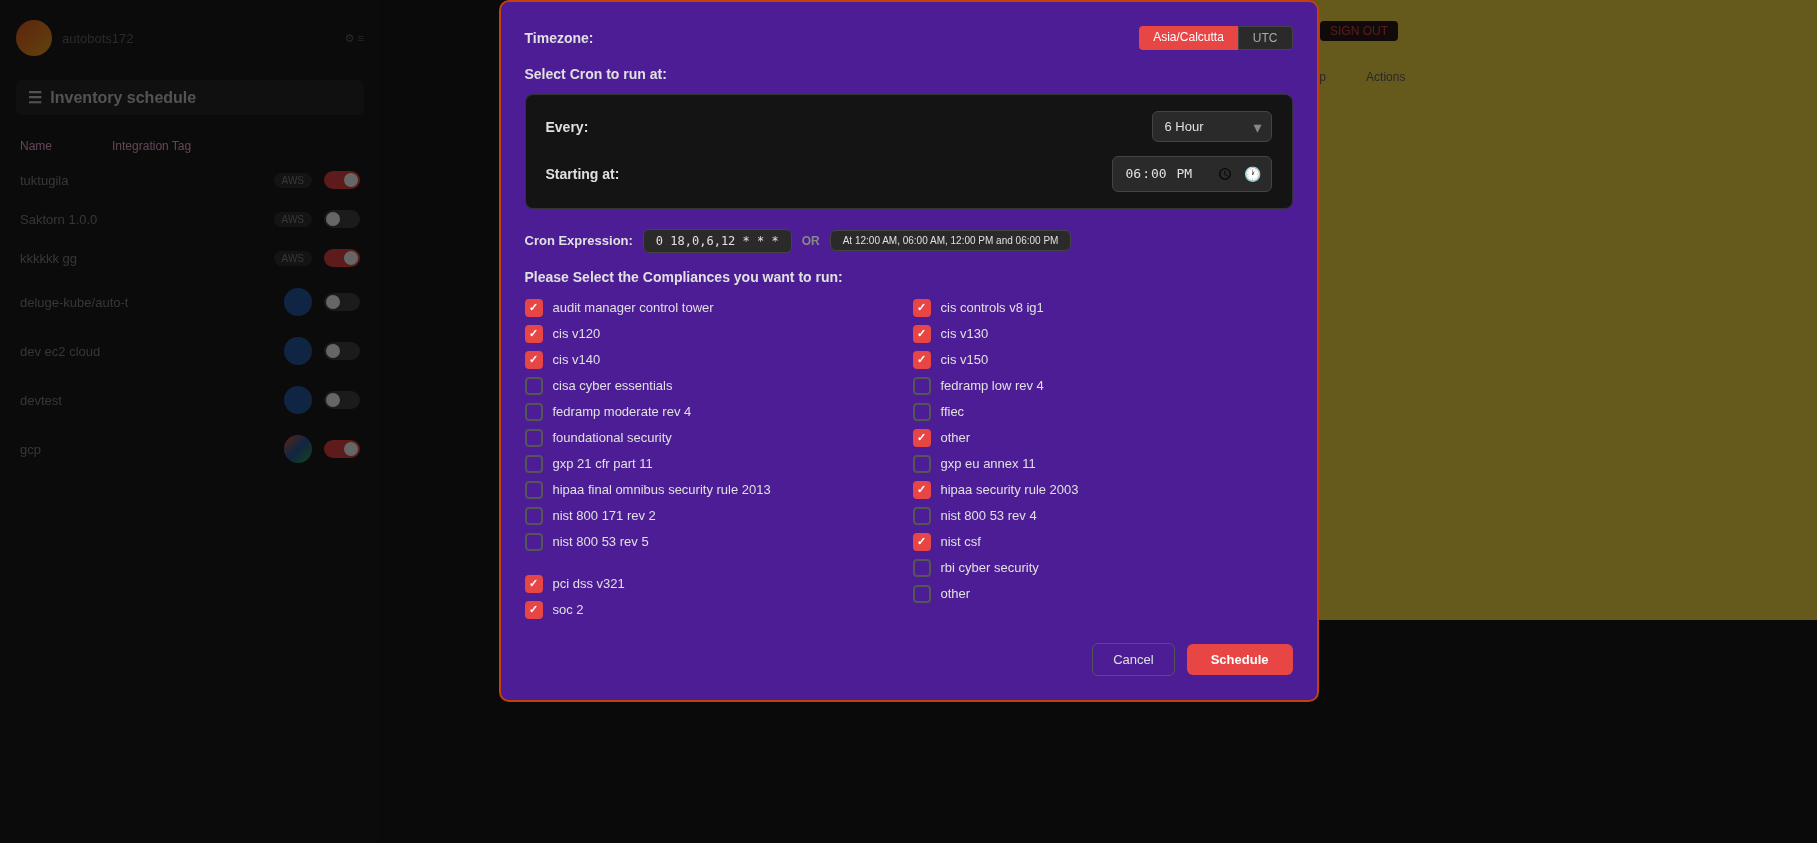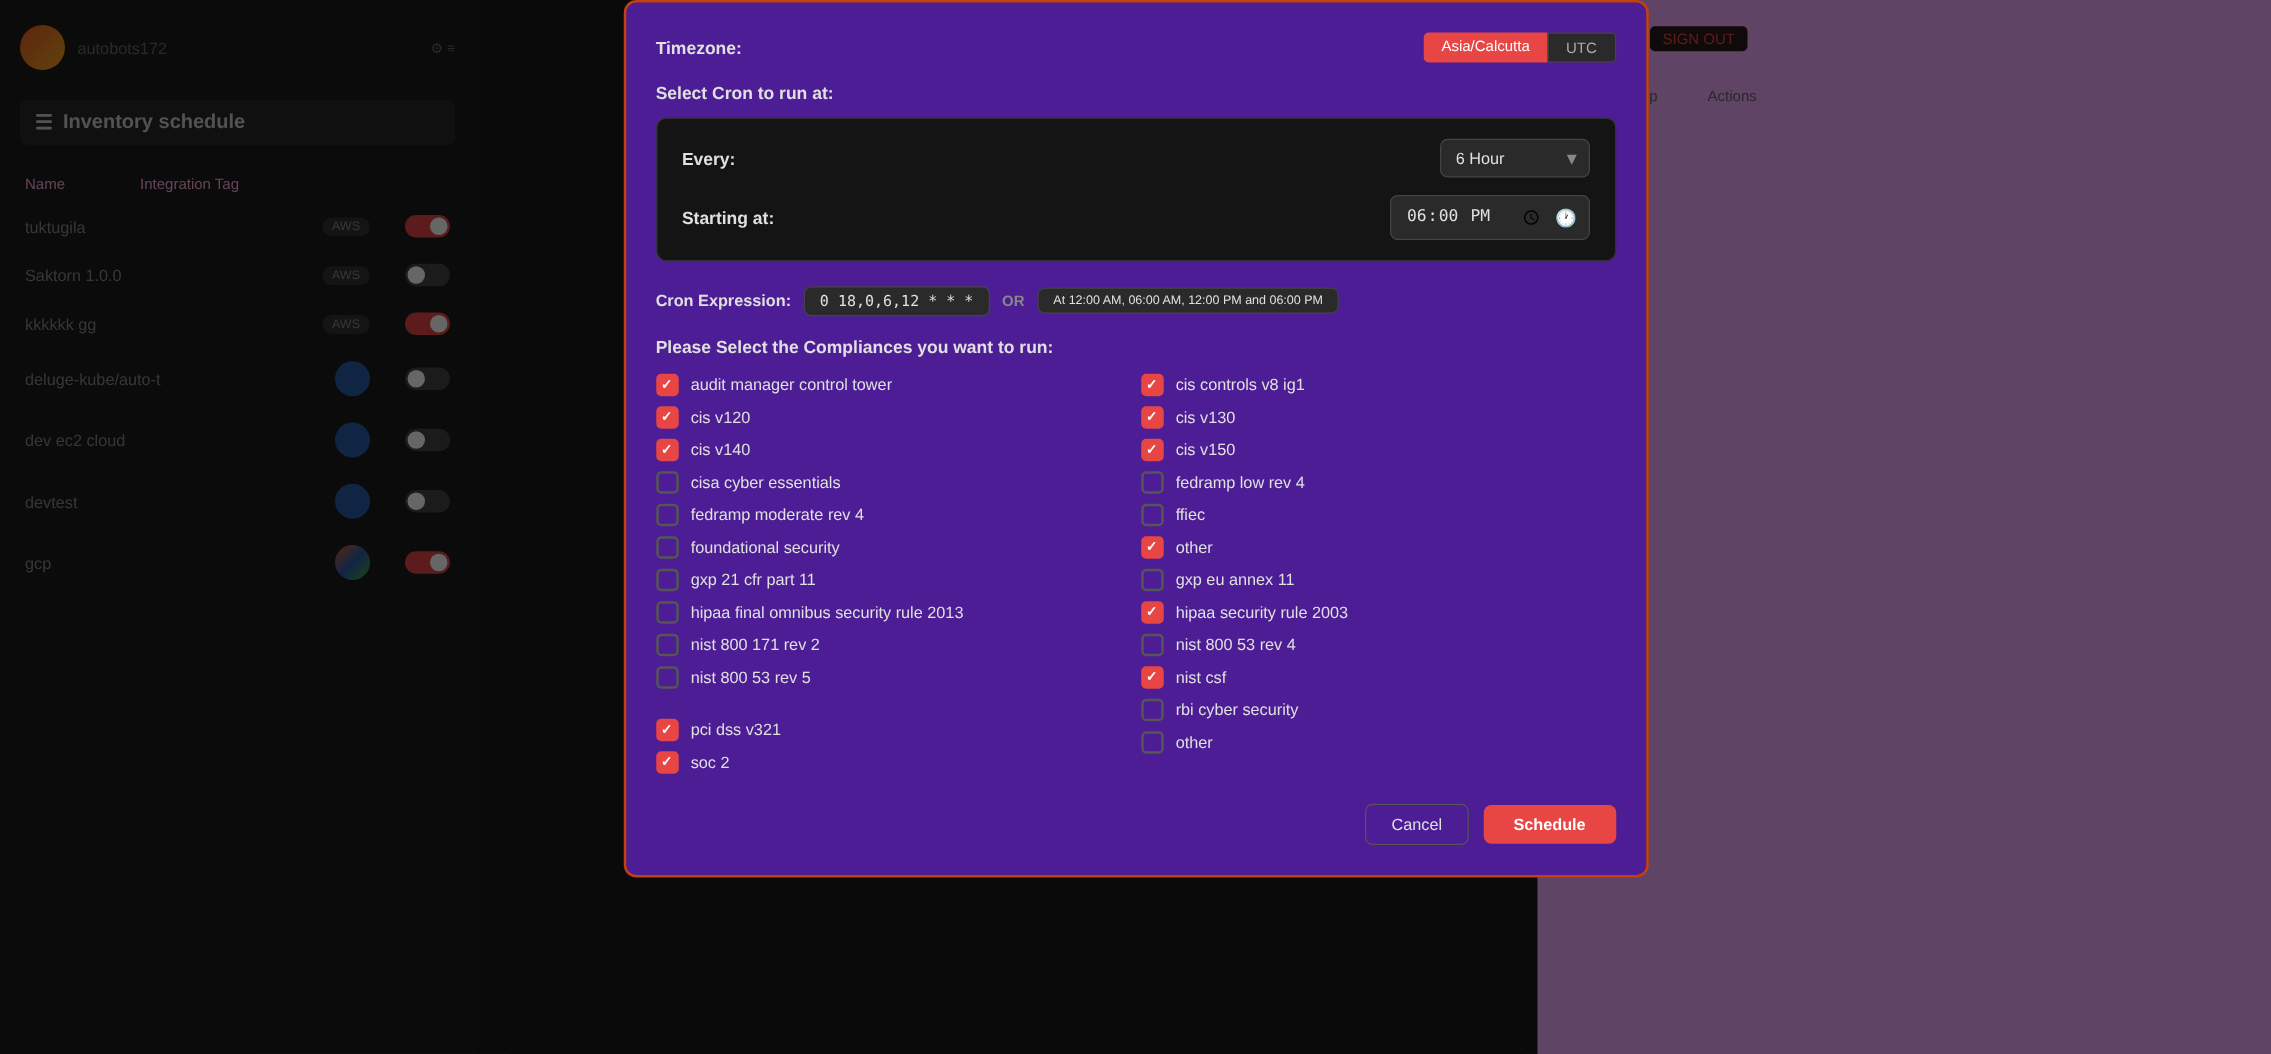--- a/index.html
+++ b/index.html
@@ -53,21 +53,21 @@
       gap: 60px;
       padding: 8px 4px;
       color: #f9a8d4;
       font-size: 12px;
       margin-top: 16px;
     }
 
     .sidebar-row {
       display: flex;
       align-items: center;
-      gap: 28px;
+      gap: 12px;
       padding: 10px 4px;
       border-bottom: 1px solid #222;
     }
 
     .sidebar-row-name {
       color: #888;
       font-size: 13px;
       flex: 1;
     }
 
@@ -103,22 +103,22 @@
     }
     .toggle-on::after { right: 2px; }
     .toggle-off::after { left: 2px; }
 
     
     .right-area {
       position: absolute;
       top: 0;
       left: 1230px;
       right: 0;
-      height: 843px;
-      background: #f0abfc;
+      height: 620px;
+      background: #fde047;
       padding: 16px;
     }
 
     .right-header {
       display: flex;
       align-items: center;
       gap: 8px;
       color: #888;
       font-size: 12px;
       margin-bottom: 16px;

